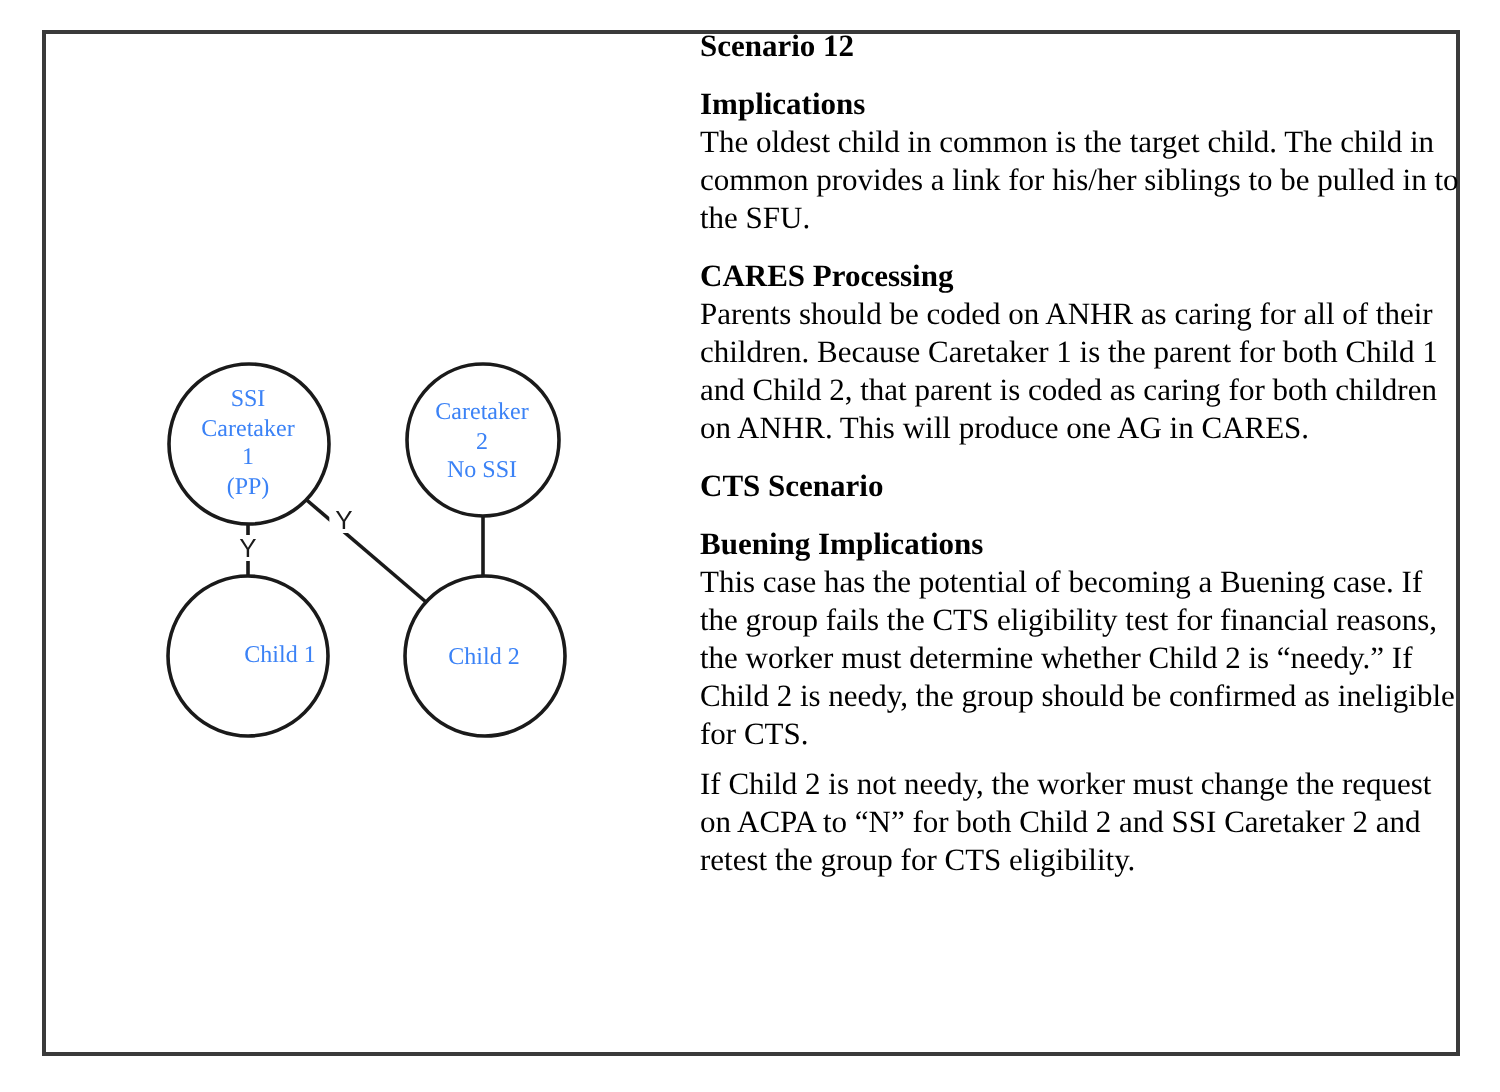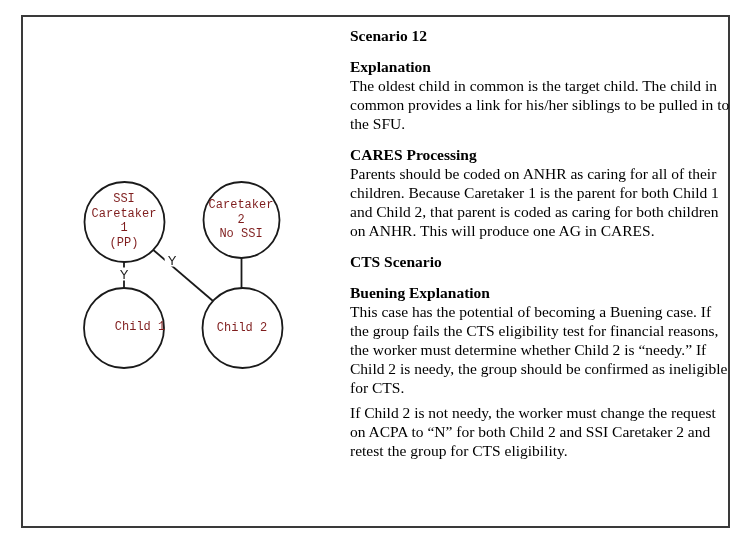--- a/index.html
+++ b/index.html
@@ -10,34 +10,34 @@
   }
   .page-border{
     position:absolute;left:21px;top:15px;width:709px;height:513px;
     border:2px solid #3a3a3a;box-sizing:border-box;background:transparent;
   }
   svg.diagram{position:absolute;left:0;top:0;width:750px;height:546px;}
   svg.diagram line{stroke:#1a1a1a;stroke-width:1.8;}
   svg.diagram circle{stroke:#1a1a1a;stroke-width:1.8;fill:#ffffff;}
   .node-label{
     position:absolute;transform:translate(-50%,-50%);
-    text-align:center;font-family:Liberation Mono, monospace;
-    font-size:12px;line-height:14.5px;color:#7f1d1d;white-space:nowrap;
+    text-align:center;font-family:Liberation Serif, serif;
+    font-size:12px;line-height:14.5px;color:#3b82f6;white-space:nowrap;
   }
   .edge-label{
     position:absolute;transform:translate(-50%,-50%);
     background:#ffffff;padding:0 3px;
     font-family:"Liberation Sans", sans-serif;
     font-size:13px;line-height:13px;color:#1a1a1a;
   }
   .text-col{
     position:absolute;left:350px;top:14px;width:380px;
     font-size:15.5px;line-height:19px;color:#000;
   }
-  .text-col section{margin:12px 0 10px 0;}
+  .text-col section{margin:0 0 10px 0;}
   .text-col h3{
     margin:0;font-size:15.5px;line-height:19px;font-weight:bold;
   }
   .text-col p{margin:0;}
   .text-col p + p{margin-top:6px;}
 </style>
 </head>
 <body>
 
 <div class="page-border"></div>
@@ -76,32 +76,32 @@
 <span class="edge-label" style="left:124px;top:274px;">Y</span>
 <span class="edge-label" style="left:172px;top:260px;">Y</span>
 
 <div class="text-col">
 
   <section>
     <h3>Scenario 12</h3>
   </section>
 
   <section>
-    <h3>Explanation</h3>
+    <h3>Implications</h3>
     <p>The oldest child in common is the target child. The child in common provides a link for his/her siblings to be pulled in to the SFU.</p>
   </section>
 
   <section>
     <h3>CARES Processing</h3>
     <p>Parents should be coded on ANHR as caring for all of their children. Because Caretaker 1 is the parent for both Child 1 and Child 2, that parent is coded as caring for both children on ANHR. This will produce one AG in CARES.</p>
   </section>
 
   <section>
     <h3>CTS Scenario</h3>
   </section>
 
   <section>
-    <h3>Buening Explanation</h3>
+    <h3>Buening Implications</h3>
     <p>This case has the potential of becoming a Buening case. If the group fails the CTS eligibility test for financial reasons, the worker must determine whether Child 2 is “needy.” If Child 2 is needy, the group should be confirmed as ineligible for CTS.</p>
     <p>If Child 2 is not needy, the worker must change the request on ACPA to “N” for both Child 2 and SSI Caretaker 2 and retest the group for CTS eligibility.</p>
   </section>
 
 </div>
 
 </body></html>

